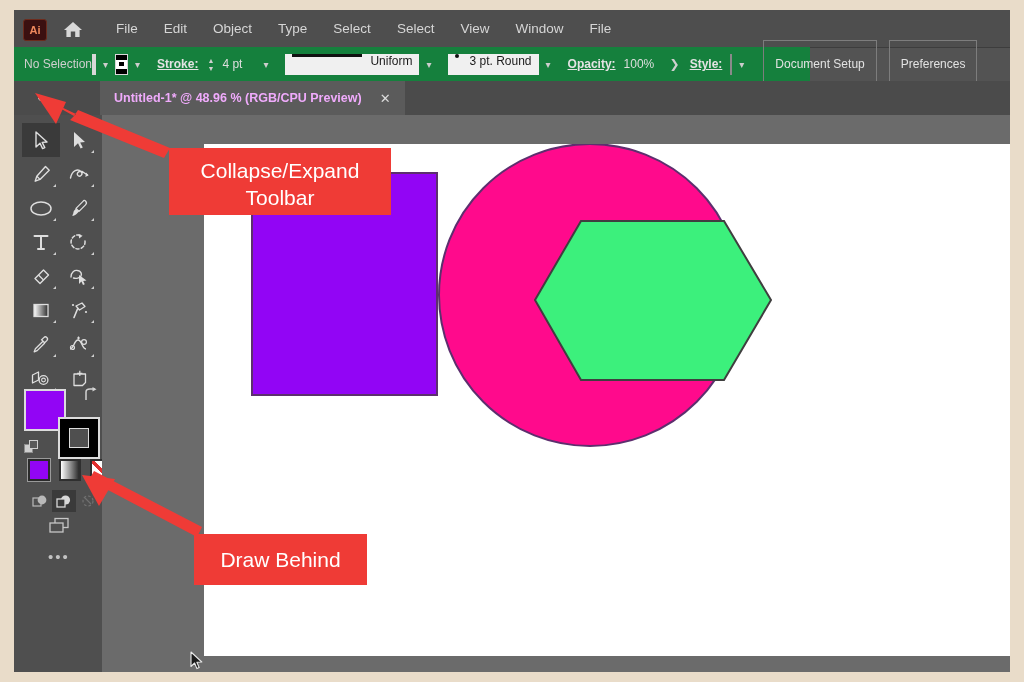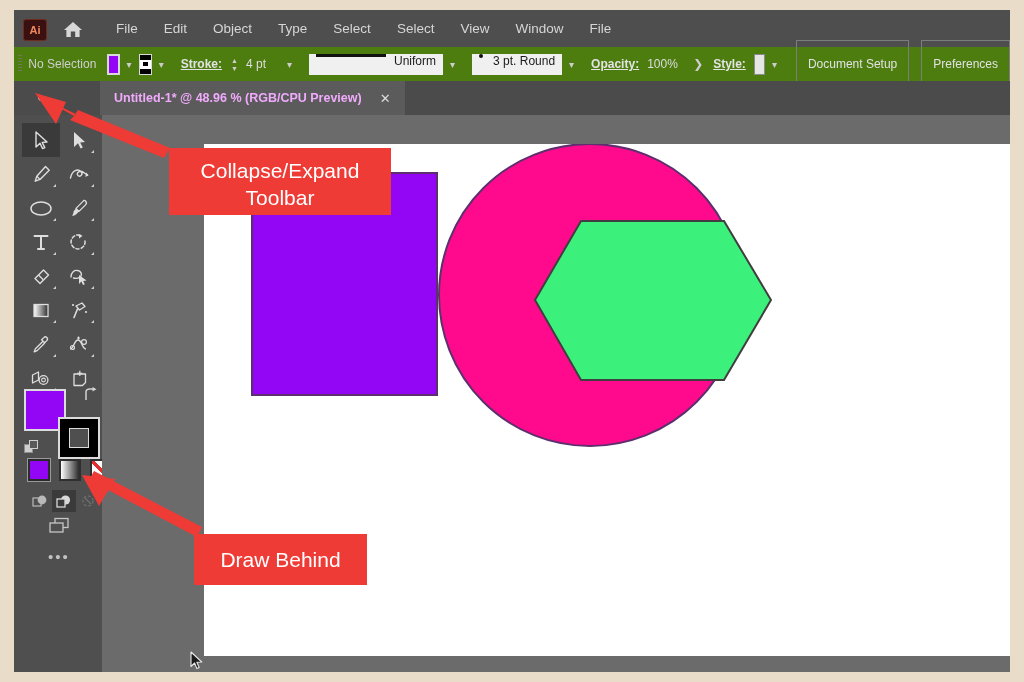--- a/index.html
+++ b/index.html
@@ -11,21 +11,21 @@
   #app{position:absolute;left:14px;top:10px;width:996px;height:662px;background:#535353;overflow:hidden;}
 
   
   #menubar{position:absolute;left:0;top:0;width:996px;height:37px;background:#4e4e4e;border-bottom:1px solid #3d3d3d;}
   .ai-logo{position:absolute;left:9px;top:9px;width:22px;height:20px;background:#3b1010;border:1px solid #6d2b1c;border-radius:3px;color:#f08a5d;font-size:11px;font-weight:bold;text-align:center;line-height:20px;font-family:"Liberation Sans",sans-serif;}
   .home-icon{position:absolute;left:48px;top:9px;width:22px;height:20px;}
   #menuitems{position:absolute;left:89px;top:0;height:37px;display:flex;align-items:center;}
   .menu-item{color:#d6d6d6;font-size:13.5px;padding:0 13px;line-height:37px;cursor:default;white-space:nowrap;}
 
   
-  #controlbar{position:absolute;left:0;top:37px;width:996px;height:34px;background:#4d7c0f;border-bottom:1px solid #3f3f3f;display:flex;align-items:center;}
+  #controlbar{position:absolute;left:0;top:37px;width:796px;height:34px;background:#15803d;border-bottom:1px solid #3f3f3f;display:flex;align-items:center;}
   .cb-grip{width:10px;height:18px;margin-left:4px;background:
      repeating-linear-gradient(to bottom,#7a7a7a 0 1px,transparent 1px 3px);opacity:.7;}
   .cb-label{color:#cfcfcf;font-size:12px;margin-left:6px;white-space:nowrap;}
   .sw-fill{width:23px;height:21px;border:2px solid #d8d8d8;box-sizing:border-box;}
   .sw-stroke{width:23px;height:21px;border:1px solid #d8d8d8;box-sizing:border-box;background:#000;display:flex;align-items:center;justify-content:center;}
   .sw-stroke i{display:block;width:11px;height:9px;background:#fff;}
   .sw-stroke i b{display:block;width:5px;height:4px;margin:2.2px auto;background:#000;}
   .caret{color:#cdcdcd;font-size:10px;padding:0 7px;cursor:default;}
   .cb-strong{color:#e3e3e3;font-size:12px;font-weight:bold;text-decoration:underline;margin-left:10px;}
   .stepper{width:11px;margin-left:9px;display:flex;flex-direction:column;align-items:center;justify-content:center;gap:3px;}

